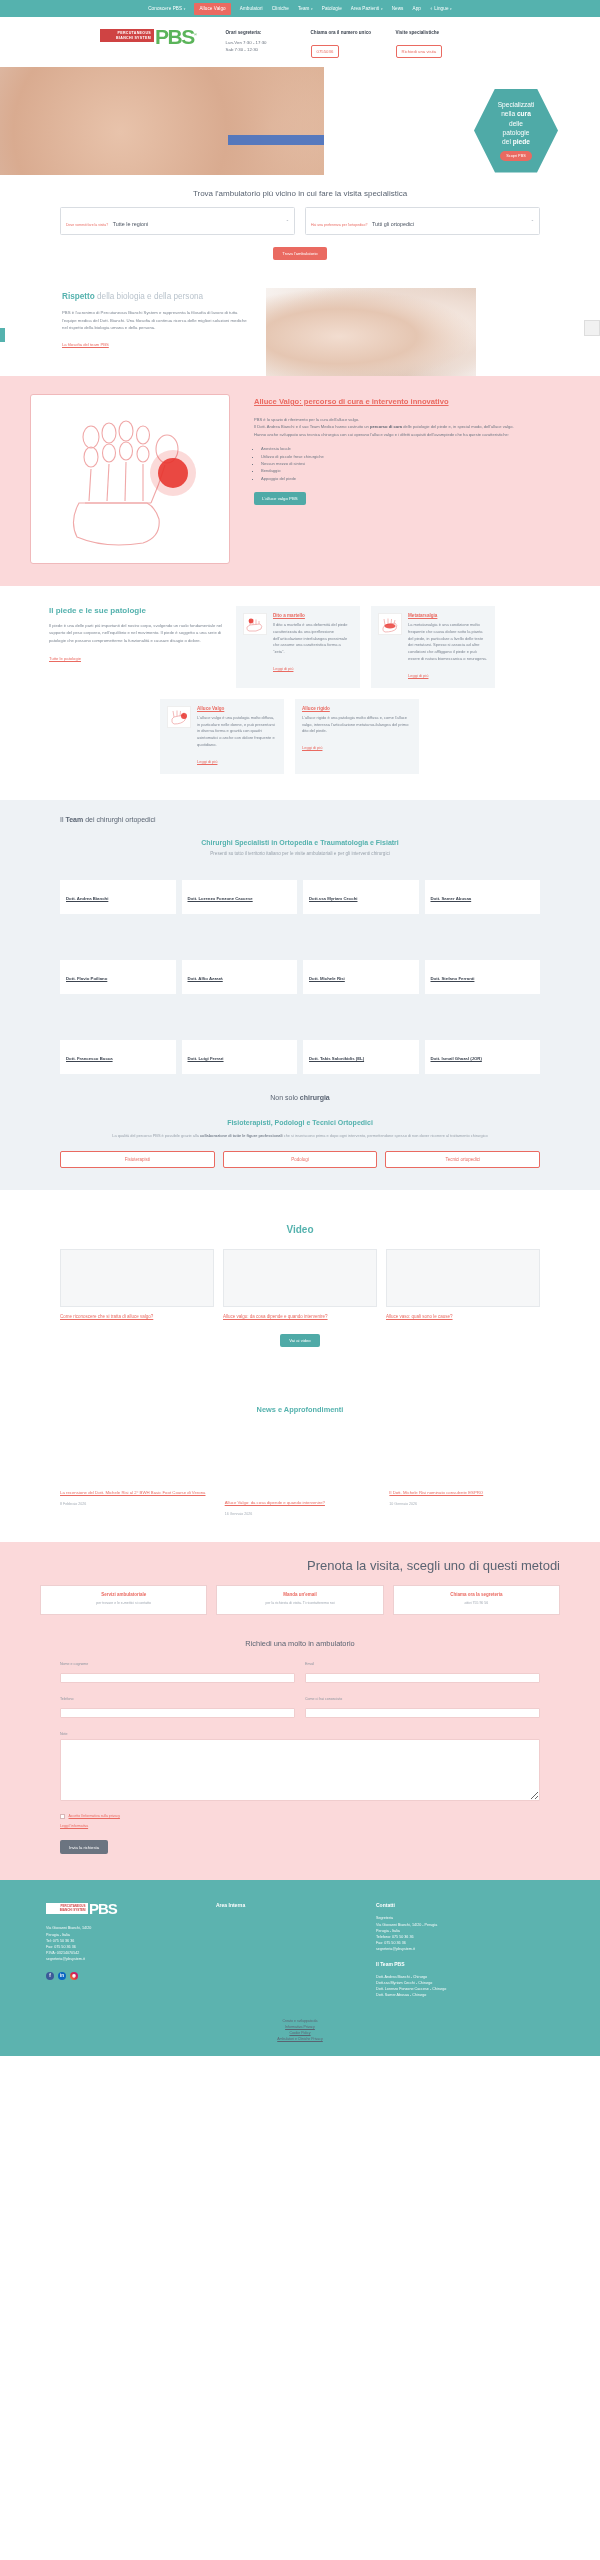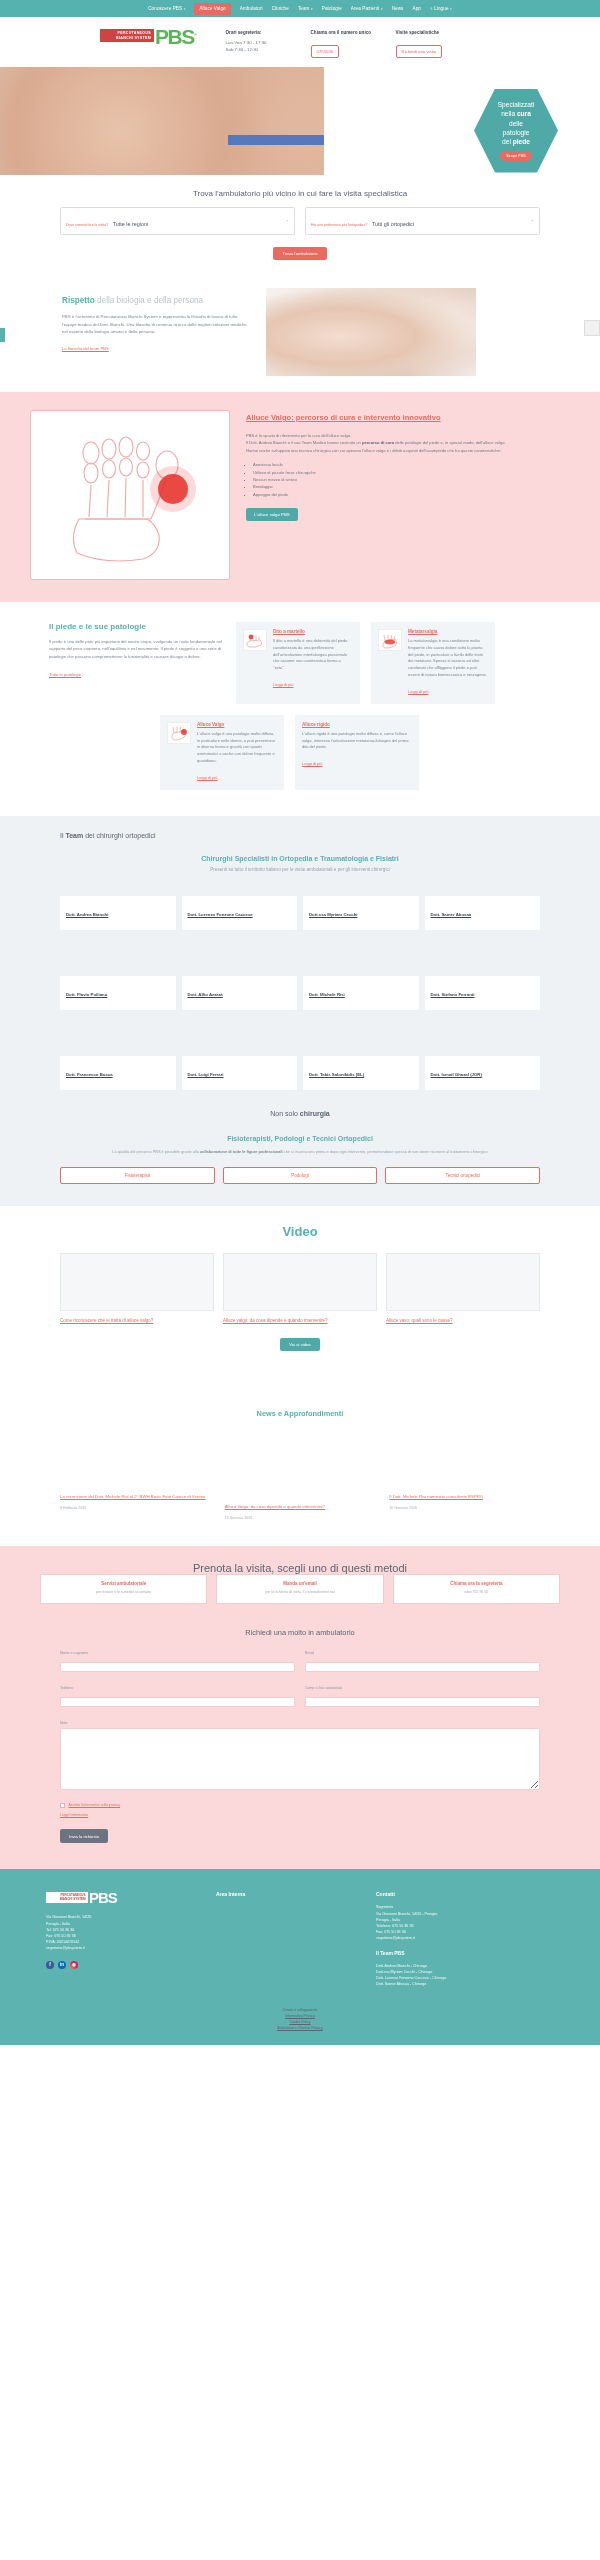--- a/index.html
+++ b/index.html
@@ -146,38 +146,38 @@
   .sel-label { font-size: 3.5px; color: #ea6a61; margin-bottom: 2.5px; }
   .sel-value { font-size: 5.4px; color: #4a5360; font-weight: 300; }
   .sel-caret { position: absolute; right: 5px; top: 9px; font-size: 4px; color: #9aa2ac; }
   .find-btn {
     display: inline-block; margin-top: 12px;
     background: #ea6a61; color: #fff;
     font-size: 4.2px; padding: 4px 9px; border-radius: 2px;
   }
 
   
-  .rispetto { display: flex; padding: 0 0 16px 62px; align-items: center; gap: 14px; background:#fff; position:relative; }
+  .rispetto { display: flex; padding: 0 0 0 62px; align-items: flex-start; gap: 14px; background:#fff; position:relative; }
   .risp-left { width: 190px; padding-top: 12px; padding-bottom: 18px; }
   .risp-h { font-size: 8.2px; color: #b9c3cc; font-weight: 300; margin-bottom: 8px; }
   .risp-h b { color: #55b2ae; font-weight: 700; }
   .risp-p { font-size: 4.3px; line-height: 7.6px; color: #7c8591; }
   .risp-link { display:inline-block; margin-top: 9px; font-size: 4.2px; color: #ea6a61; text-decoration: underline; }
   .risp-img {
     width: 210px; height: 88px; margin-top: 8px;
     background:
       radial-gradient(ellipse at 35% 55%, #f2ddd0 0%, #e5c6b2 40%, transparent 70%),
       radial-gradient(ellipse at 70% 45%, #fbf3ee 0%, #eddcd2 45%, transparent 72%),
       linear-gradient(130deg,#f7f2ef 0%, #ead9ce 45%, #e0cabc 75%, #f3ebe7 100%);
   }
   .side-tab { position: absolute; left: 0; top: 48px; width: 5px; height: 14px; background: #55b2ae; }
   .side-badge { position:absolute; right: 0; top: 40px; width: 16px; height: 16px; background:#f1f1f1; border:0.6px solid #ddd; }
 
   
-  .av-sec { background: #fbd9da; padding: 18px 30px 22px; display: flex; gap: 16px; align-items: flex-start; }
+  .av-sec { background: #fbd9da; padding: 18px 30px 22px; display: flex; gap: 24px; align-items: flex-start; }
   .av-img {
     width: 200px; height: 170px; background:#fff;
     border: 0.8px solid #f0b9bb; border-radius: 3px;
     display:flex; align-items:center; justify-content:center;
     flex: none;
   }
   .av-right { flex: 1; padding-top: 2px; }
   .av-h { font-size: 7.6px; color: #ea6a61; font-weight: 700; text-decoration: underline; line-height: 11px; margin-bottom: 9px; }
   .av-p { font-size: 4.1px; line-height: 7.4px; color: #6f7783; }
   .av-p b { font-weight: 700; color:#5d6571; }
@@ -217,40 +217,40 @@
   .nonsolo { font-size: 7px; color: #5a6472; font-weight: 300; text-align: center; margin: 20px 0 18px; }
   .nonsolo b { font-weight: 700; }
   .fisio-h { font-size: 7px; color: #55b2ae; font-weight: 700; text-align:center; margin-bottom: 7px; }
   .fisio-p { font-size: 3.9px; line-height: 6.6px; color: #9aa3ad; text-align:center; padding: 0 18px; margin-bottom: 12px; }
   .fisio-p b { font-weight: 700; color: #7c8591; }
   .fisio-row { display: flex; gap: 8px; justify-content: center; }
   .fisio-btn { flex:1; border: 0.6px solid #ea6a61; border-radius: 2px; color: #ea6a61; font-size: 4.5px; padding: 5px 0; text-align: center; background:#fff; }
 
   
   .video-sec { background: #fff; padding: 18px 60px 24px; text-align:center; }
-  .video-h { font-size: 13px; color: #55b2ae; font-weight: 700; margin-bottom: 14px; }
+  .video-h { font-size: 10px; color: #55b2ae; font-weight: 700; margin-bottom: 14px; margin-top: 16px; }
   .video-row { display: flex; gap: 9px; }
   .video-card { flex: 1; }
   .video-thumb { height: 58px; background: #f6f7f8; border: 0.6px solid #e6e9ec; }
   .video-t { font-size: 4.5px; color: #ea6a61; text-decoration: underline; line-height: 7px; margin-top: 6px; text-align: left; }
   .video-btn { display:inline-block; margin-top: 14px; background: #4faaa7; color: #fff; font-size: 4.2px; padding: 4px 9px; border-radius: 2px; }
 
   
   .news-sec { background: #fff; padding: 10px 60px 26px; }
   .news-h { font-size: 7.4px; color: #55b2ae; font-weight: 700; text-align:center; margin-bottom: 20px; margin-top: 24px; }
   .news-grid { display:flex; gap: 14px; }
   .news-col { flex: 1; }
   .news-thumb { height: 46px; background: #fff; }
   .news-t { font-size: 4.3px; color: #ea6a61; text-decoration: underline; line-height: 7px; }
   .news-date { font-size: 3.6px; color: #a6aeb7; margin-top: 4px; }
   .news-mid { margin-top: 56px; }
 
   
   .prenota-sec { background: #fbd9da; padding: 16px 40px 20px; }
-  .prenota-h { font-size: 11px; color: #5a6472; text-align: center; font-weight: 400; }
+  .prenota-h { font-size: 13px; color: #5a6472; text-align: right; font-weight: 400; margin-bottom: 12px; }
   .prenota-row { display:flex; gap: 9px; }
   .prenota-card { flex:1; background:#fff; border: 0.6px solid #eecfd0; padding: 6px 6px 7px; text-align:center; }
   .prenota-t { font-size: 4.5px; color: #ea6a61; font-weight: 700; margin-bottom: 4px; }
   .prenota-d { font-size: 3.5px; color: #a0a8b2; line-height: 5.6px; }
 
   
   .form-sec { background: #fbd9da; padding: 4px 60px 26px; }
   .form-h { font-size: 7.4px; color: #5a6472; text-align:center; font-weight: 400; margin-bottom: 14px; }
   .form-row { display:flex; gap: 10px; margin-bottom: 10px; }
   .fg { flex: 1; }

